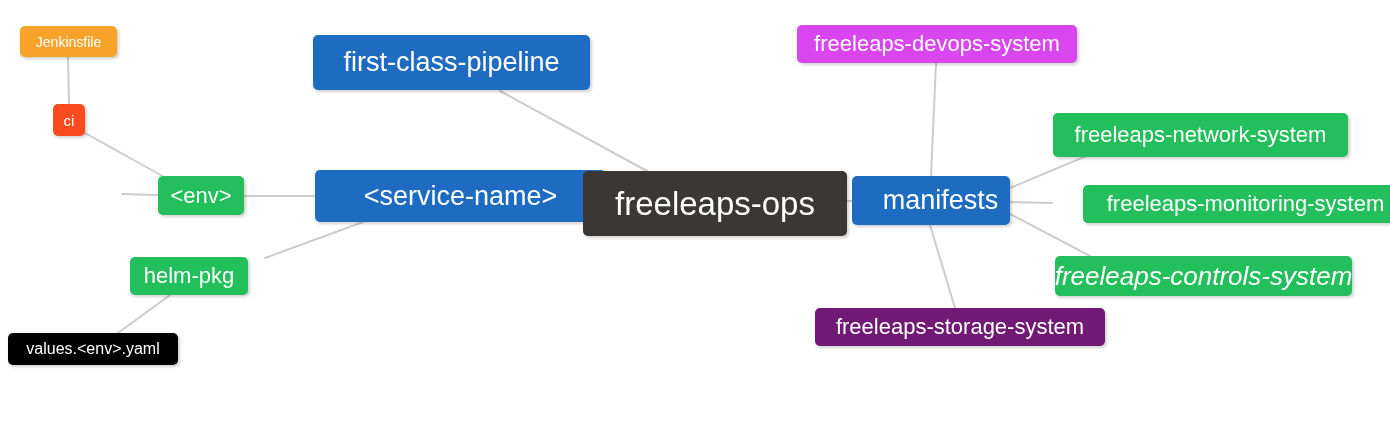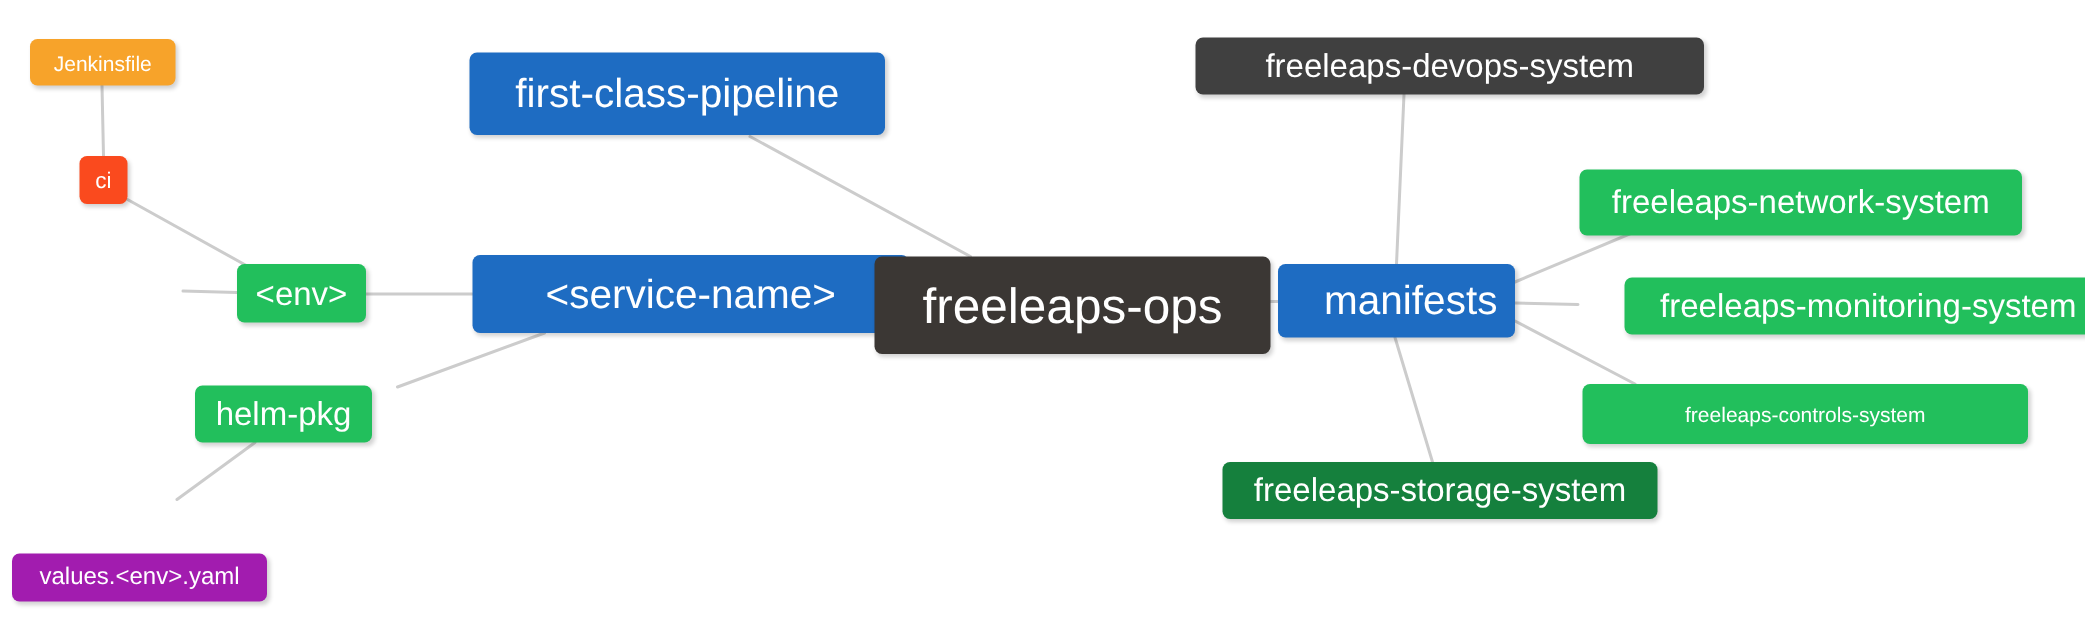--- a/index.html
+++ b/index.html
@@ -57,23 +57,23 @@
       <line x1="1010" y1="188" x2="1103" y2="149" stroke="#cccccc" stroke-width="2" stroke-linecap="round"></line>
       <line x1="1010" y1="202" x2="1052" y2="203" stroke="#cccccc" stroke-width="2" stroke-linecap="round"></line>
       <line x1="1010" y1="214" x2="1090" y2="256" stroke="#cccccc" stroke-width="2" stroke-linecap="round"></line>
       <line x1="930" y1="225" x2="955" y2="308" stroke="#cccccc" stroke-width="2" stroke-linecap="round"></line>
     </svg>
 
 <div class="node" style="left: 20px; top: 26px; width: 97px; height: 31px; background: rgb(247, 163, 42); font-size: 14px;">Jenkinsfile</div>
     <div class="node" style="left: 53px; top: 104px; width: 32px; height: 32px; background: rgb(250, 74, 30); font-size: 15px;">ci</div>
     <div class="node" style="left: 158px; top: 176px; width: 86px; height: 39px; background: rgb(34, 191, 92); font-size: 22px;">&lt;env&gt;</div>
     <div class="node" style="left: 130px; top: 257px; width: 118px; height: 38px; background: rgb(34, 191, 92); font-size: 22px;">helm-pkg</div>
-    <div class="node" style="left: 8px; top: 333px; width: 170px; height: 32px; background: #a21caf; font-size: 16px; margin-top: 36px;">values.&lt;env&gt;.yaml</div>
+    <div class="node" style="left: 8px; top: 333px; width: 170px; height: 32px; background: #000000; font-size: 16px;">values.&lt;env&gt;.yaml</div>
     <div class="node" style="left: 313px; top: 35px; width: 277px; height: 55px; background: rgb(30, 108, 194); font-size: 27px;">first-class-pipeline</div>
     <div class="node" style="left: 315px; top: 170px; width: 291px; height: 52px; background: rgb(30, 108, 194); font-size: 27px;">&lt;service-name&gt;</div>
     <div class="node" style="left: 583px; top: 171px; width: 264px; height: 65px; background: rgb(59, 55, 52); font-size: 33px;">freeleaps-ops</div>
     <div class="node" style="left: 852px; top: 176px; width: 158px; height: 49px; background: rgb(30, 108, 194); font-size: 27px; padding-left: 19px;">manifests</div>
-    <div class="node" style="left: 797px; top: 25px; width: 339px; height: 38px; background: #404040; font-size: 22px;">freeleaps-devops-system</div>
+    <div class="node" style="left: 797px; top: 25px; width: 280px; height: 38px; background: #d946ef; font-size: 22px;">freeleaps-devops-system</div>
     <div class="node" style="left: 1053px; top: 113px; width: 295px; height: 44px; background: rgb(34, 191, 92); font-size: 22px;">freeleaps-network-system</div>
     <div class="node" style="left: 1052px; top: 185px; width: 325px; height: 38px; background: rgb(34, 191, 92); font-size: 22px; margin-left: 31px;">freeleaps-monitoring-system</div>
-    <div class="node" style="left: 1055px; top: 256px; width: 297px; height: 40px; background: rgb(34, 191, 92); font-size: 14px;">freeleaps-controls-system</div>
-    <div class="node" style="left: 815px; top: 308px; width: 290px; height: 38px; background: #15803d; font-size: 22px;">freeleaps-storage-system</div>
+    <div class="node" style="left: 1055px; top: 256px; width: 297px; height: 40px; background: rgb(34, 191, 92); font-size: 26px; font-style: italic;">freeleaps-controls-system</div>
+    <div class="node" style="left: 815px; top: 308px; width: 290px; height: 38px; background: #701a75; font-size: 22px;">freeleaps-storage-system</div>
   </div>
 
 </body></html>

